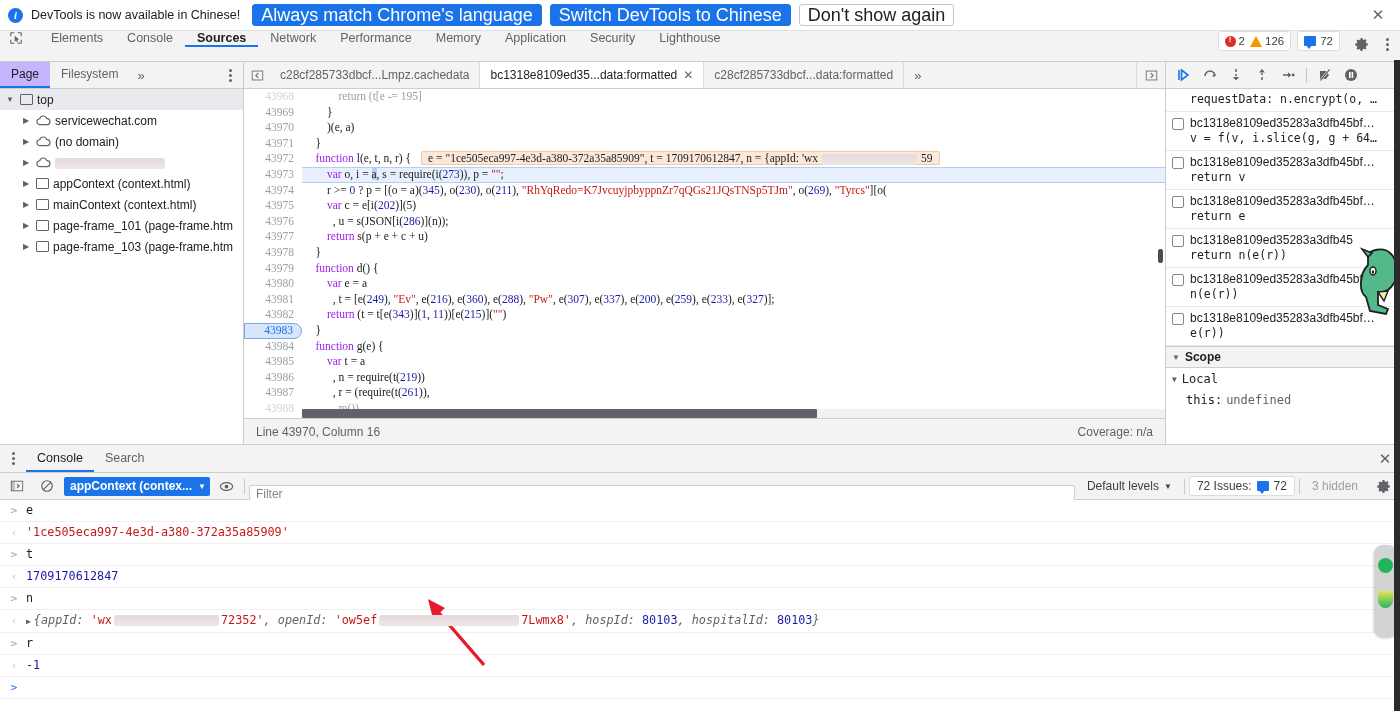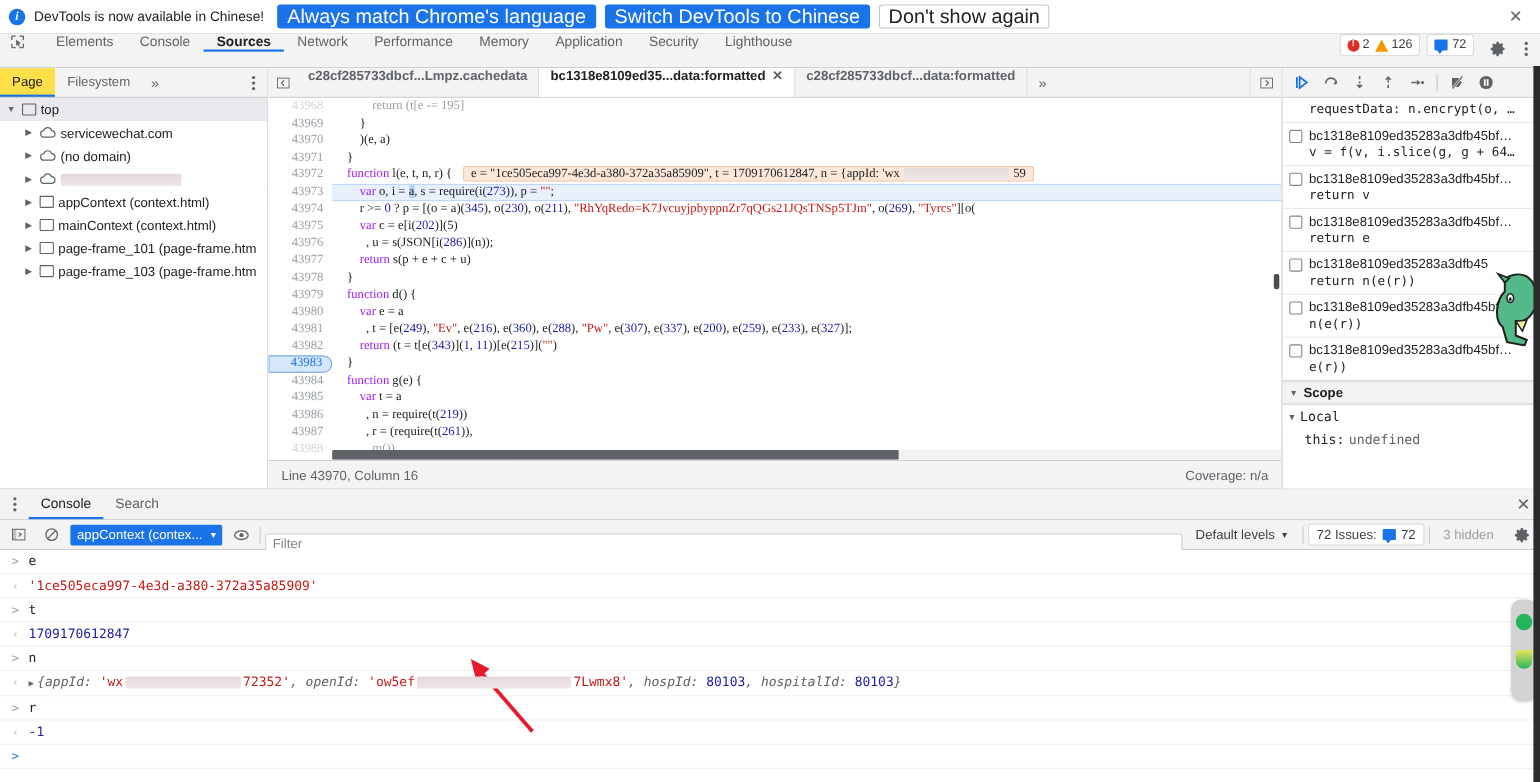--- a/index.html
+++ b/index.html
@@ -115,21 +115,21 @@
     border-right: 1px solid #cdcdcd; background: #fff;
   }
   .nav-tabs {
     height: 27px; min-height: 27px; display: flex; align-items: stretch;
     background: #f3f3f3; border-bottom: 1px solid #cdcdcd;
   }
   .nav-tab {
     padding: 0 11px; display: flex; align-items: center; font-size: 12px; color: #5f6368;
     cursor: pointer; border-bottom: 2px solid transparent;
   }
-  .nav-tab.active { color: #202124; border-bottom: 2px solid #1a73e8; background: #fde047; }
+  .nav-tab.active { color: #202124; border-bottom: 2px solid #1a73e8; background: #c4b5fd; }
   .nav-more {
     padding: 0 8px; display: flex; align-items: center; color: #5f6368; font-size: 13px; cursor: pointer;
   }
   .nav-tabs-spacer { flex: 1 1 auto; }
   .tree { flex: 1 1 auto; overflow: hidden; padding-top: 0; }
   .tree-row {
     height: 21px; display: flex; align-items: center; gap: 4px;
     font-size: 12px; color: #202124; cursor: pointer; padding-right: 4px;
     white-space: nowrap;
   }
@@ -153,23 +153,23 @@
   
   .editor-col { flex: 1 1 auto; min-width: 0; display: flex; flex-direction: column; background: #fff; }
   .src-tabs {
     height: 27px; min-height: 27px; display: flex; align-items: stretch;
     background: #f3f3f3; border-bottom: 1px solid #cdcdcd;
   }
   .src-tabs-left {
     width: 26px; display: flex; align-items: center; justify-content: center; color: #5f6368; cursor: pointer;
   }
   .src-tab {
-    padding: 0 10px; display: flex; gap: 6px;
+    padding: 0 10px; display: flex; align-items: center; gap: 6px;
     font-size: 12px; color: #5f6368; cursor: pointer;
-    border-right: 1px solid #dcdcdc; white-space: nowrap; font-weight: bold;
+    border-right: 1px solid #dcdcdc; white-space: nowrap;
   }
   .src-tab.active { background: #fff; color: #202124; border-top: 0; }
   .src-tab .x { font-size: 12px; color: #5f6368; }
   .src-tabs-spacer { flex: 1 1 auto; border-right: 1px solid #dcdcdc; }
   .src-more { padding: 0 10px; display: flex; align-items: center; color: #5f6368; font-size: 13px; cursor: pointer;}
   .src-tabs-right { width: 28px; display:flex; align-items:center; justify-content:center; color:#5f6368; cursor:pointer;}
 
   .code-wrap { flex: 1 1 auto; position: relative; overflow: hidden; background: #fff; }
   .code {
     font-family: Liberation Serif, serif;
@@ -275,21 +275,21 @@
   .dtab.active { color:#202124; border-bottom: 2px solid #1a73e8; }
   .drawer-spacer { flex:1 1 auto; }
   .drawer-close { width: 30px; display:flex;align-items:center;justify-content:center;color:#5f6368;font-size:15px;cursor:pointer;}
 
   .console-toolbar {
     height: 27px; min-height: 27px; display:flex; align-items:center; gap: 4px;
     background: #f3f3f3; border-bottom: 1px solid #cdcdcd; padding: 0 4px;
   }
   .ctx-select {
     background: #1a73e8; color: #fff; height: 19px; display:flex; align-items:center; gap:6px;
-    padding: 0 4px 0 6px; font-size: 12px; border-radius: 2px; cursor:pointer; max-width: 175px;
+    padding: 0 4px 0 6px; font-size: 12px; border-radius: 2px; cursor:pointer; max-width: 175px; font-weight: bold;
   }
   .ctx-select .arrow { font-size: 8px; }
   .filter-input {
     flex: 1 1 auto; height: 19px; background: #fff; border: 1px solid #d0d0d0; border-radius: 2px;
     font-size: 12px; color: #202124; padding: 0 6px; font-family: "Liberation Sans", sans-serif;
     min-width: 100px;
     margin-top: 16px;
   }
   .filter-input::placeholder { color: #80868b; }
   .levels {

